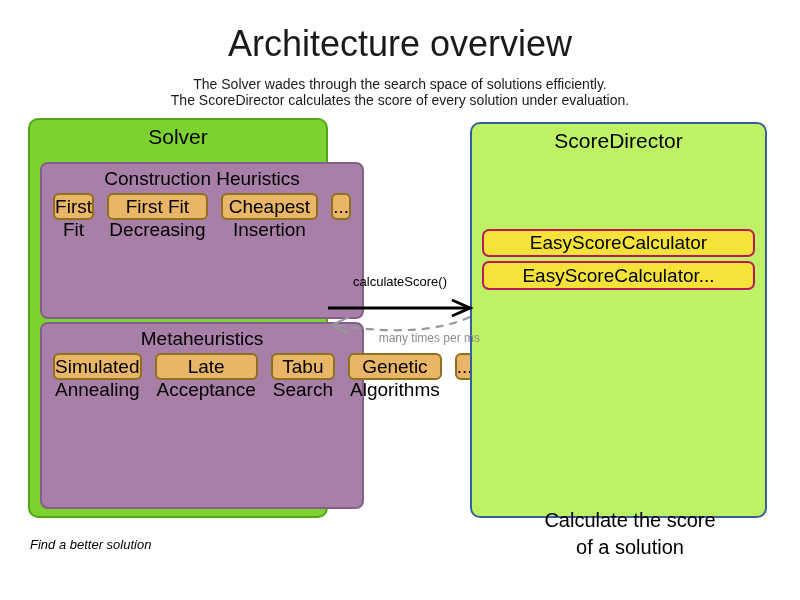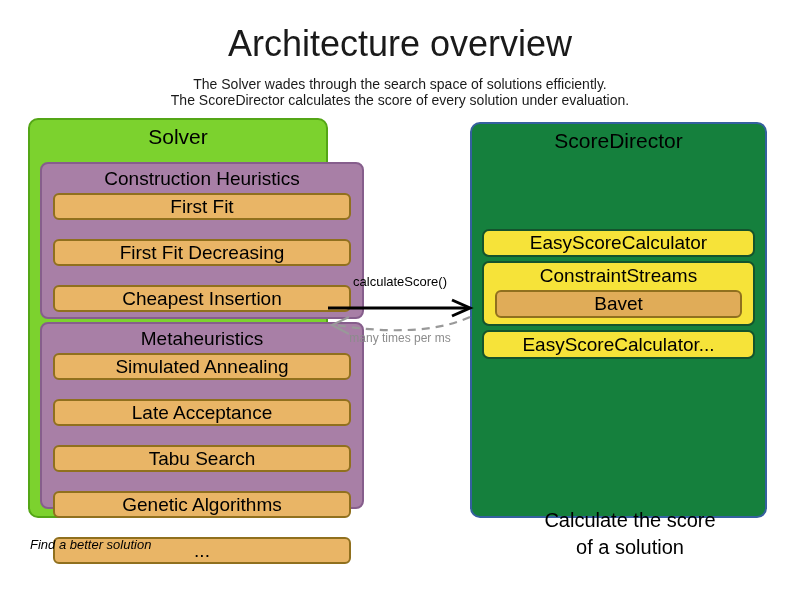--- a/index.html
+++ b/index.html
@@ -33,58 +33,58 @@
   .phase-box {
     position: absolute; left: 10px; width: 324px;
     background: #a87fa6; border: 2px solid #865e8c; border-radius: 8px;
     padding: 0 11px;
   }
   .phase-construction { top: 42px;  height: 157px; }
   .phase-meta         { top: 202px; height: 187px; }
   .phase-title {
     display: block; text-align: center; font-size: 19px; line-height: 29px; height: 29px;
   }
-  .algo-list { display: flex; flex-direction: column; gap: 19px; }
+  .algo-list { display: flex; flex-direction: row; gap: 13px; }
   .algo-item {
     height: 27px; background: #e9b566; border: 2px solid #90701e; border-radius: 6px;
     font-size: 19px; line-height: 23px; text-align: center;
   }
 
   
   .score-director-box {
     position: absolute; left: 470px; top: 122px; width: 297px; height: 396px;
-    background: #15803d; border: 2px solid #35609f; border-radius: 10px;
+    background: #bef264; border: 2px solid #35609f; border-radius: 10px;
   }
   .calculator-stack {
     position: absolute; left: 10px; top: 105px; width: 273px;
     display: flex; flex-direction: column; gap: 4px;
   }
   .calc-item {
-    background: #f6e339; border: 2px solid #14532d; border-radius: 7px;
+    background: #f6e339; border: 2px solid #be185d; border-radius: 7px;
     font-size: 19px; text-align: center;
   }
   .calc-easy { height: 28px; line-height: 24px; }
   .calc-cs   { height: 65px; }
   .calc-inc  { height: 29px; line-height: 25px; }
   .calc-cs-label { display: block; font-size: 19px; line-height: 26px; text-align: center; }
   .bavet-item {
     margin: 1px 11px 0 11px; height: 28px;
     background: #e0ac58; border: 2px solid #90701e; border-radius: 6px;
     font-size: 19px; line-height: 24px; text-align: center;
   }
 
   
   .arrows-svg { position: absolute; left: 320px; top: 265px; width: 160px; height: 85px; }
   .arrow-label {
     position: absolute; left: 320px; top: 272px; width: 160px;
     text-align: center; font-size: 13px; line-height: 20px;
   }
   .arrow-sublabel {
     position: absolute; left: 320px; top: 331px; width: 160px;
-    text-align: center; font-size: 12px; line-height: 14px; color: #8c8c8c;
+    text-align: right; font-size: 12px; line-height: 14px; color: #8c8c8c;
   }
 
   
   .caption-left {
     position: absolute; left: 30px; top: 531px; width: 300px;
     font-size: 13px; line-height: 27px; font-style: italic;
   }
   .caption-right {
     position: absolute; left: 480px; top: 507px; width: 300px;
     text-align: center; font-size: 20px; line-height: 27px;
@@ -123,24 +123,20 @@
         <div class="algo-item">Genetic Algorithms</div>
         <div class="algo-item">...</div>
       </div>
     </div>
   </div>
 
   <div class="score-director-box">
     <span class="box-title">ScoreDirector</span>
     <div class="calculator-stack">
       <div class="calc-item calc-easy">EasyScoreCalculator</div>
-      <div class="calc-item calc-cs">
-        <span class="calc-cs-label">ConstraintStreams</span>
-        <div class="bavet-item">Bavet</div>
-      </div>
       <div class="calc-item calc-inc">EasyScoreCalculator...</div>
     </div>
   </div>
 
   <svg class="arrows-svg" viewBox="0 0 160 85" xmlns="http://www.w3.org/2000/svg">
     <line x1="8" y1="43" x2="147" y2="43" stroke="#000000" stroke-width="3"></line>
     <polyline points="132,35 150,43 132,51" fill="none" stroke="#000000" stroke-width="3"></polyline>
     <path d="M 150 52 C 115 68, 65 68, 16 60" fill="none" stroke="#999999" stroke-width="2.2" stroke-dasharray="8 6"></path>
     <polyline points="29,52 12,60 29,69" fill="none" stroke="#999999" stroke-width="2.2"></polyline>
   </svg>

